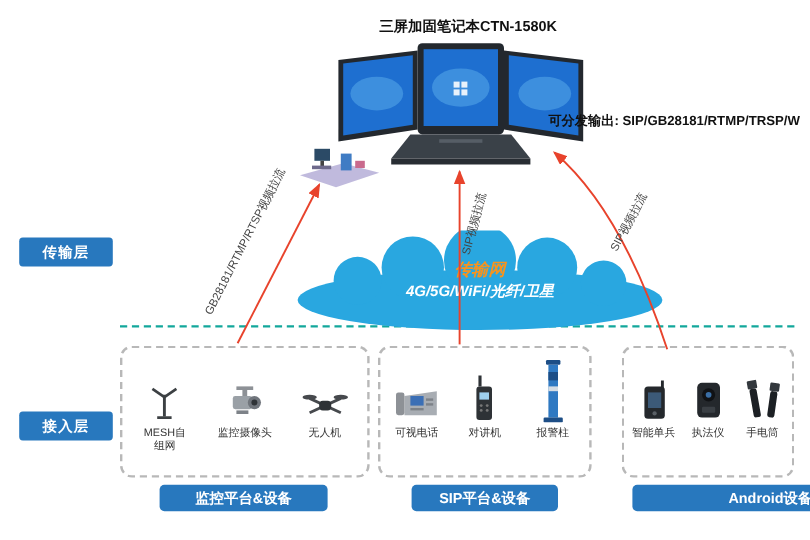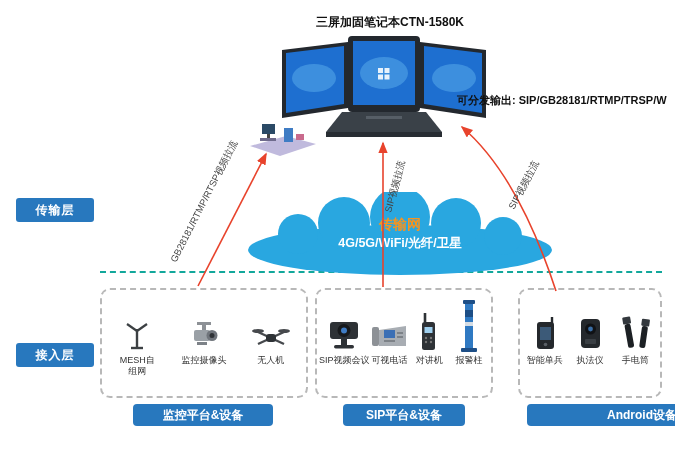--- a/index.html
+++ b/index.html
@@ -14,21 +14,21 @@
   .laptop{position:absolute;left:274px;top:30px;width:220px;height:112px;}
   .mini-platform{position:absolute;left:244px;top:110px;width:76px;height:52px;}
 
   .layer-label{position:absolute;height:24px;background:#2878be;color:#fff;
          font-size:12px;font-weight:bold;border-radius:3px;
          display:flex;align-items:center;justify-content:center;letter-spacing:1px;}
   .l1{left:16px;top:88px;width:152px;}
   .l2{left:16px;top:198px;width:78px;}
   .l3{left:16px;top:343px;width:78px;}
 
-  .cloud-wrap{position:absolute;left:240px;top:192px;width:320px;height:88px;}
+  .cloud-wrap{position:absolute;left:240px;top:192px;width:320px;height:88px;font-style:italic;}
   .cloud-text{position:absolute;left:0;top:24px;width:100%;text-align:center;}
   .cloud-title{color:#f7941e;font-size:14px;font-weight:bold;}
   .cloud-sub{color:#ffffff;font-size:12.5px;font-weight:bold;margin-top:1px;}
 
   .divider{position:absolute;left:100px;top:271px;width:562px;height:0;
          border-top:2px dashed #12a79b;}
 
   .group{position:absolute;top:288px;height:110px;border:2px dashed #b8b8b8;
          border-radius:10px;box-sizing:border-box;}
   .g1{left:100px;width:208px;}
@@ -155,32 +155,20 @@
         </span>
         <span class="dlabel">无人机</span>
       </div>
     </div>
   </div>
 
   <div class="group g2">
     <div class="devices">
       <div class="device">
         <span class="icon">
-          <svg width="36" height="34" viewBox="0 0 36 34">
-            <rect x="4" y="4" width="28" height="17" rx="3" fill="#2e3236"></rect>
-            <circle cx="18" cy="12.5" r="6.5" fill="#17191c"></circle>
-            <circle cx="18" cy="12.5" r="3" fill="#3f7cc4"></circle>
-            <rect x="15" y="21" width="6" height="6" fill="#2e3236"></rect>
-            <rect x="8" y="27" width="20" height="3.5" rx="1.7" fill="#2e3236"></rect>
-          </svg>
-        </span>
-        <span class="dlabel">SIP视频会议</span>
-      </div>
-      <div class="device">
-        <span class="icon">
           <svg width="38" height="32" viewBox="0 0 38 32">
             <polygon points="9,10 36,6 36,26 9,26" fill="#a8adb3"></polygon>
             <rect x="2" y="7" width="7" height="19" rx="2" fill="#8d9196"></rect>
             <rect x="14" y="10" width="11" height="8" fill="#3b6fb5"></rect>
             <rect x="27" y="12" width="6" height="2" fill="#7d8288"></rect>
             <rect x="27" y="16" width="6" height="2" fill="#7d8288"></rect>
             <rect x="14" y="20" width="11" height="2" fill="#7d8288"></rect>
           </svg>
         </span>
         <span class="dlabel">可视电话</span>

